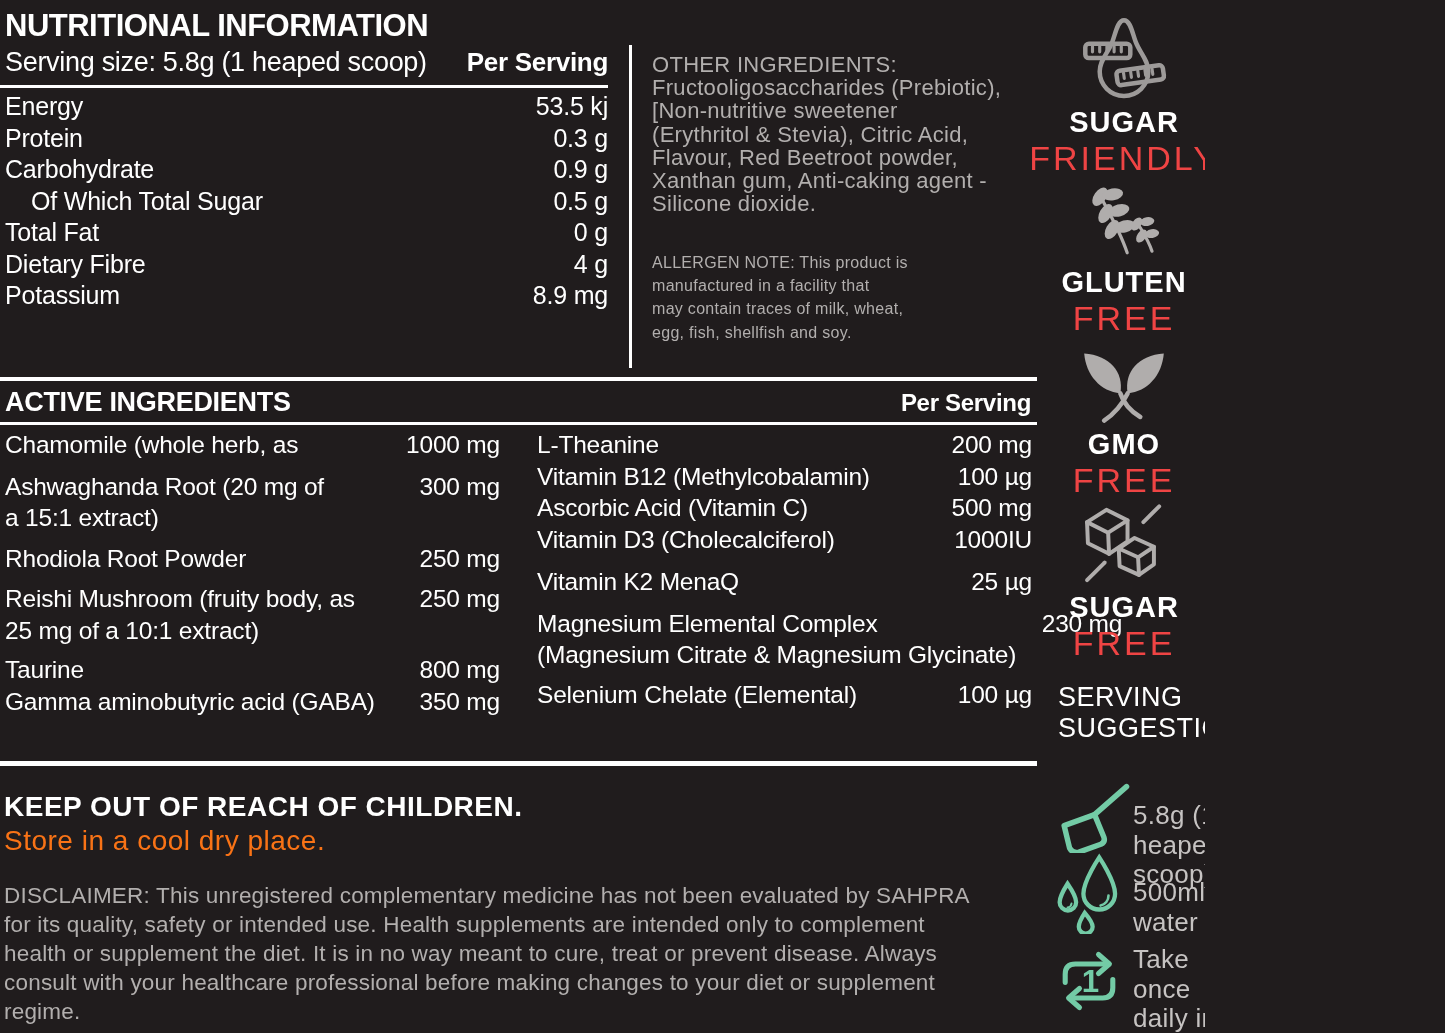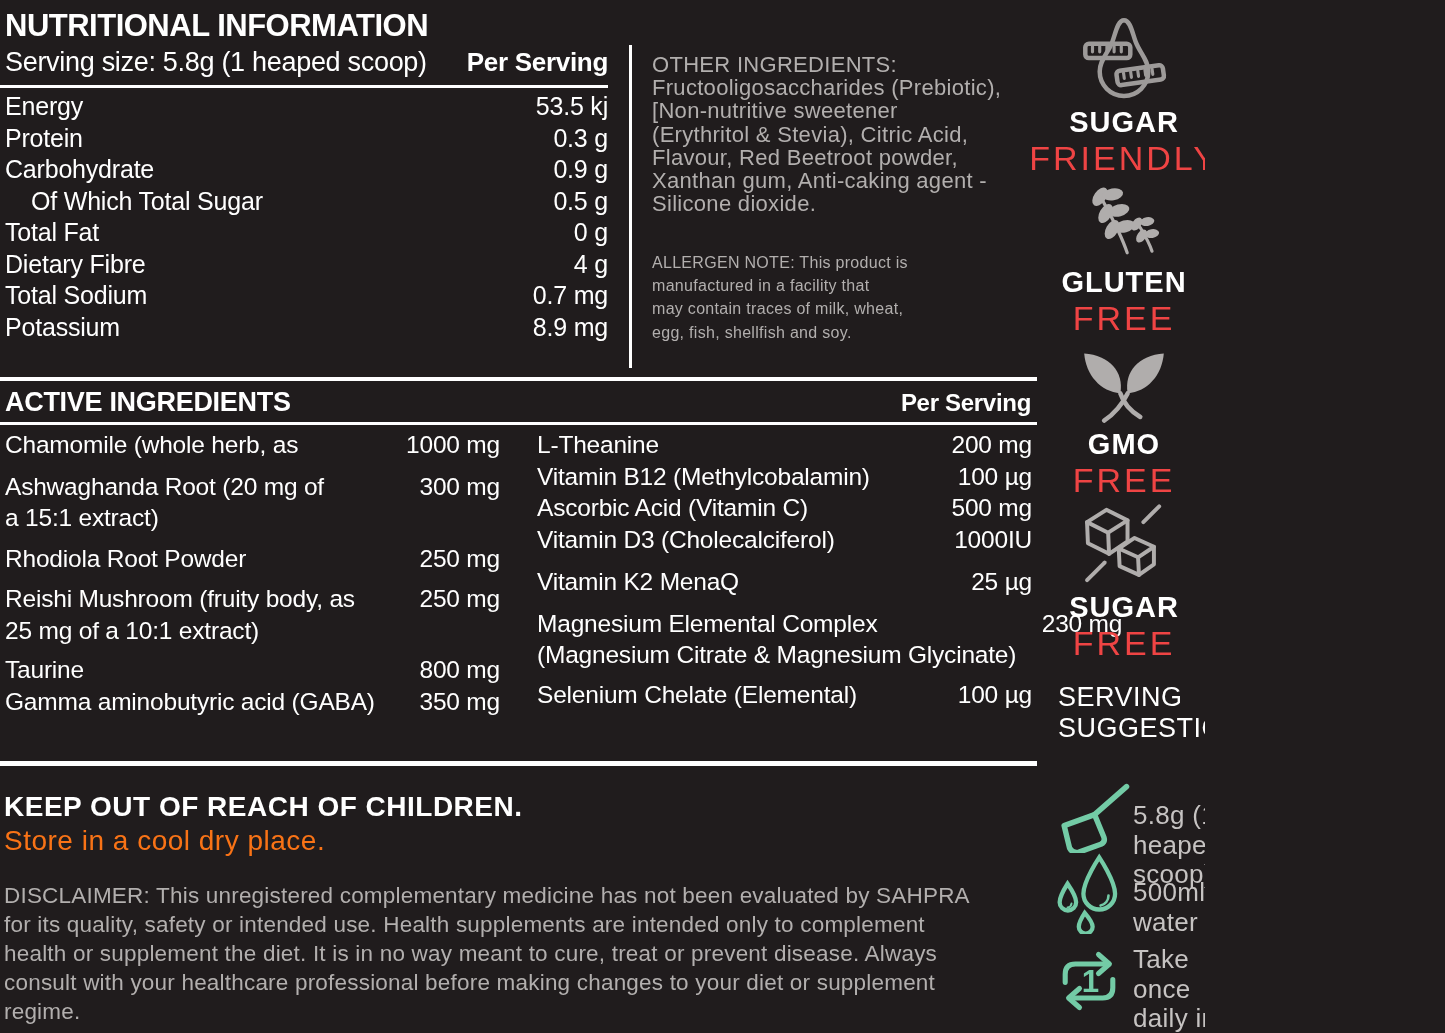--- a/index.html
+++ b/index.html
@@ -73,24 +73,20 @@
         <span class="ind">Of Which Total Sugar</span>
         <span>0.5 g</span>
       </div>
     <div class="nrow">
         <span>Total Fat</span>
         <span>0 g</span>
       </div>
     <div class="nrow">
         <span>Dietary Fibre</span>
         <span>4 g</span>
-      </div>
-    <div class="nrow">
-        <span>Total Sodium</span>
-        <span>0.7 mg</span>
       </div>
     <div class="nrow">
         <span>Potassium</span>
         <span>8.9 mg</span>
       </div>
   </div>
 
   <div class="vline" style="left:629px;top:45px;width:3px;height:323px;"></div>
 
   <div class="abs muted" id="other-ing">

